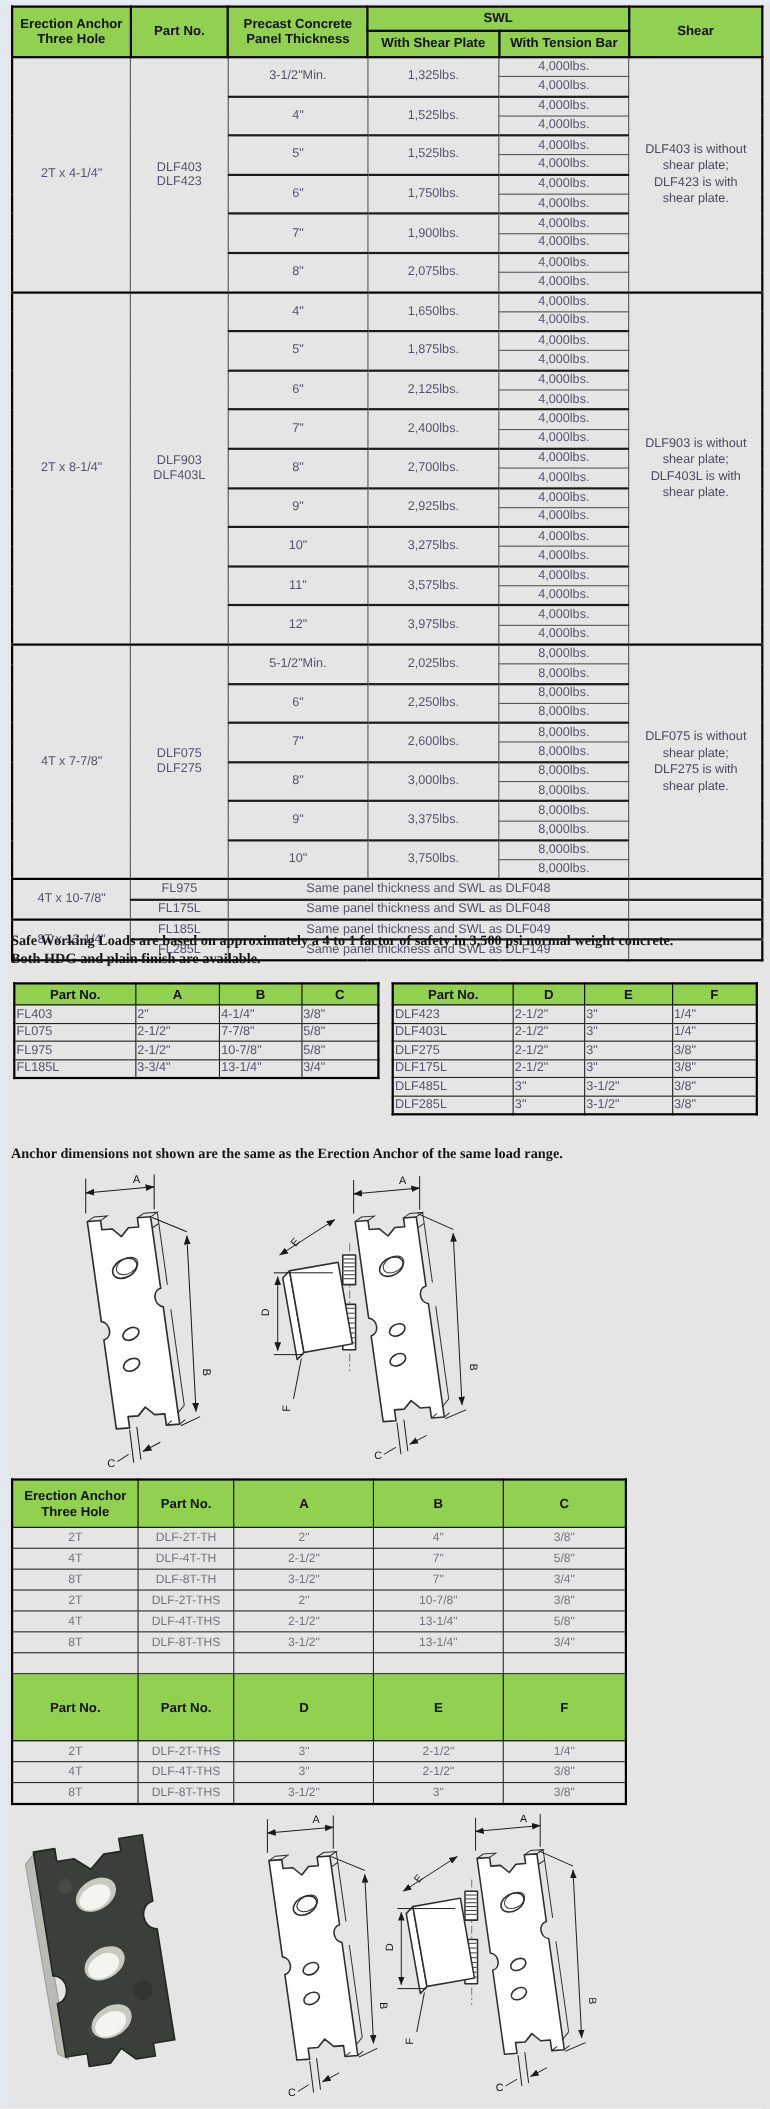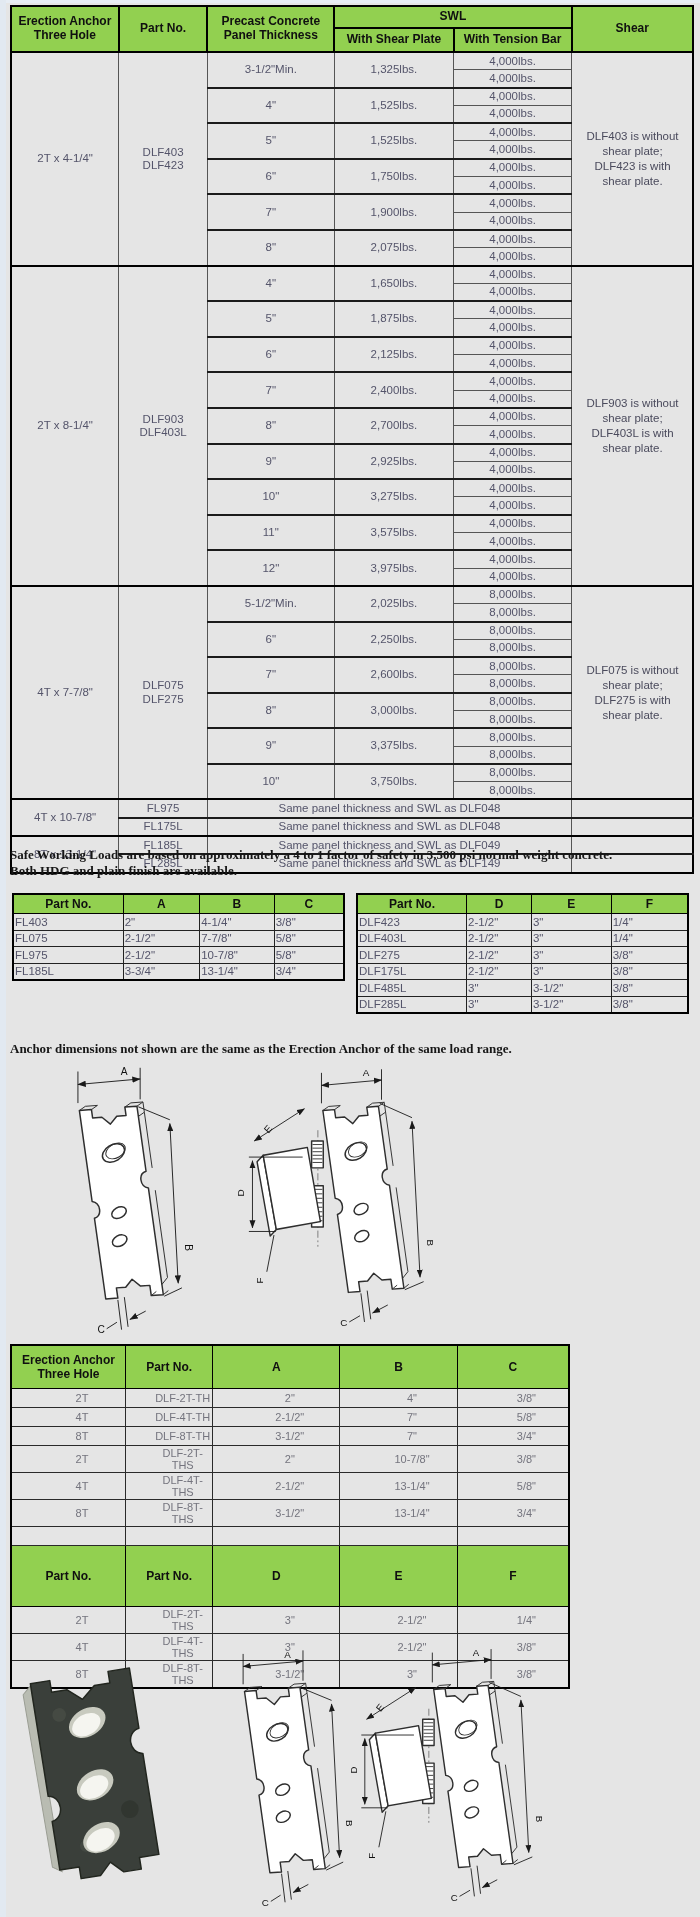--- a/index.html
+++ b/index.html
@@ -29,21 +29,21 @@
   
   .dim{width:333px;border:2px solid #000;}
   .dim th{background:#92d050;border:1.5px solid #000;font-weight:bold;font-size:12px;color:#101010;height:16px;}
   .dim td{border:1.5px solid #222;height:13.5px;font-size:11.5px;color:#54546a;}
 
   
   .mid{width:560px;border:2px solid #000;}
   .mid th{background:#92d050;border:1.5px solid #000;font-weight:bold;font-size:12px;
           color:#101010;line-height:1.2;}
   .mid thead th{height:40px;}
-  .mid td{border:1.5px solid #2a2a2a;height:16px;font-size:11px;text-align:center;color:#74747e;padding-left:28px;}
+  .mid td{border:1.5px solid #2a2a2a;height:16px;font-size:11px;text-align:center;color:#74747e;}
   .mid tbody.h2 th{height:58px;}
   .mid tr.sp td{height:16px;}
 
   
   .pl {fill:#ffffff;stroke:#2e2e2e;stroke-width:1.6;stroke-linejoin:round;}
   .pln{fill:none;stroke:#2e2e2e;stroke-width:1;}
   .dimln{fill:none;stroke:#1a1a1a;stroke-width:1;}
   .arr2{marker-start:url(#ah);marker-end:url(#ah);}
   .arr1{marker-end:url(#ah);}
   .cl{fill:none;stroke:#555;stroke-width:.8;stroke-dasharray:8 3 2 3;}

